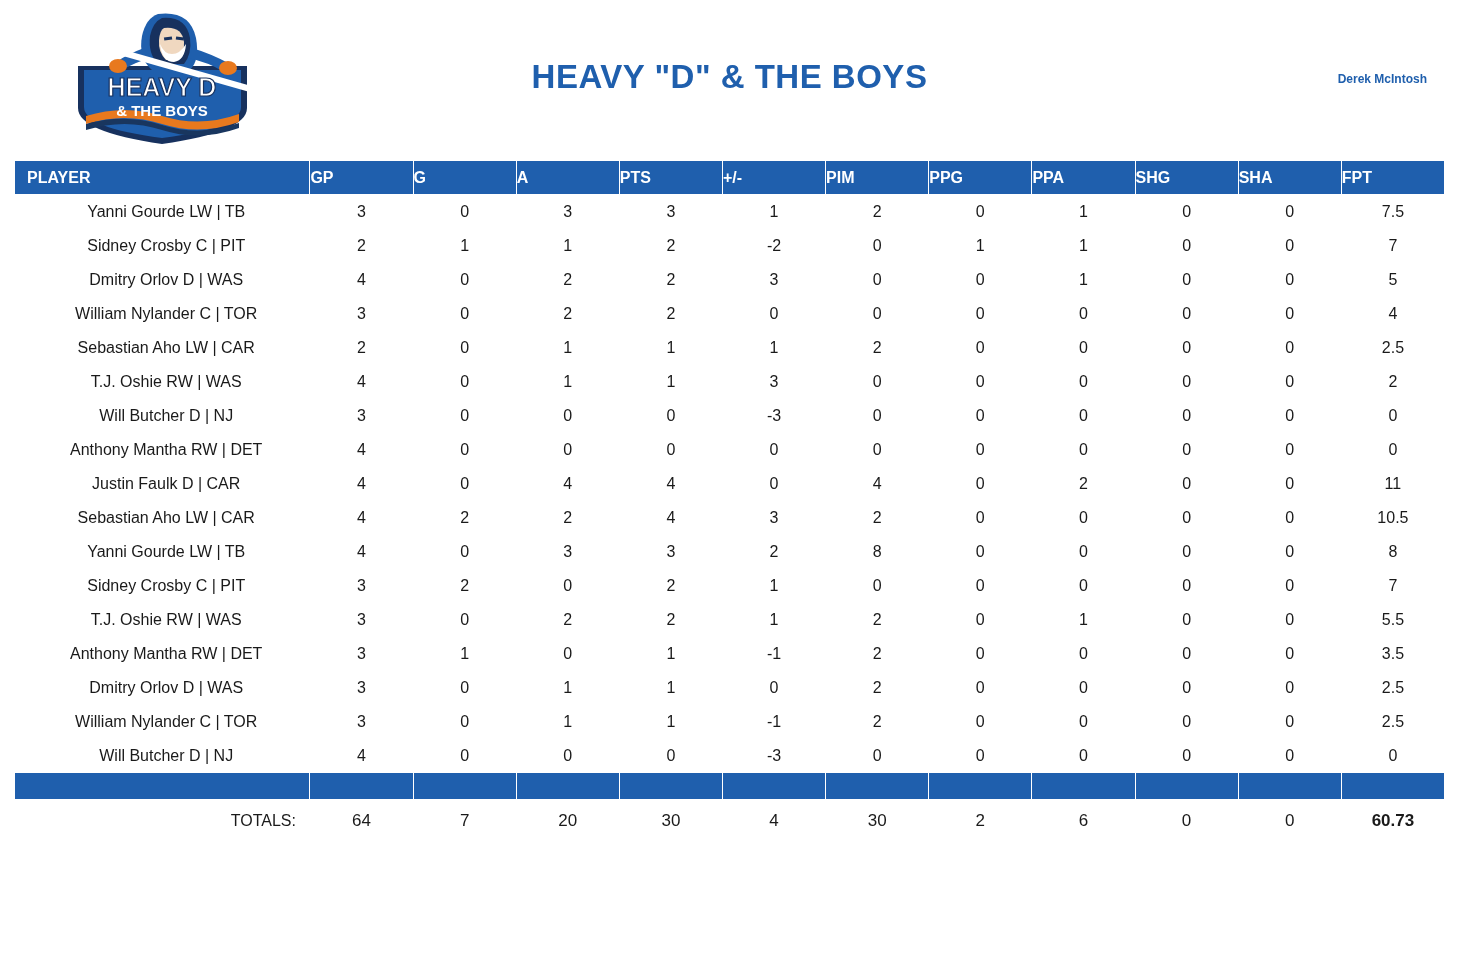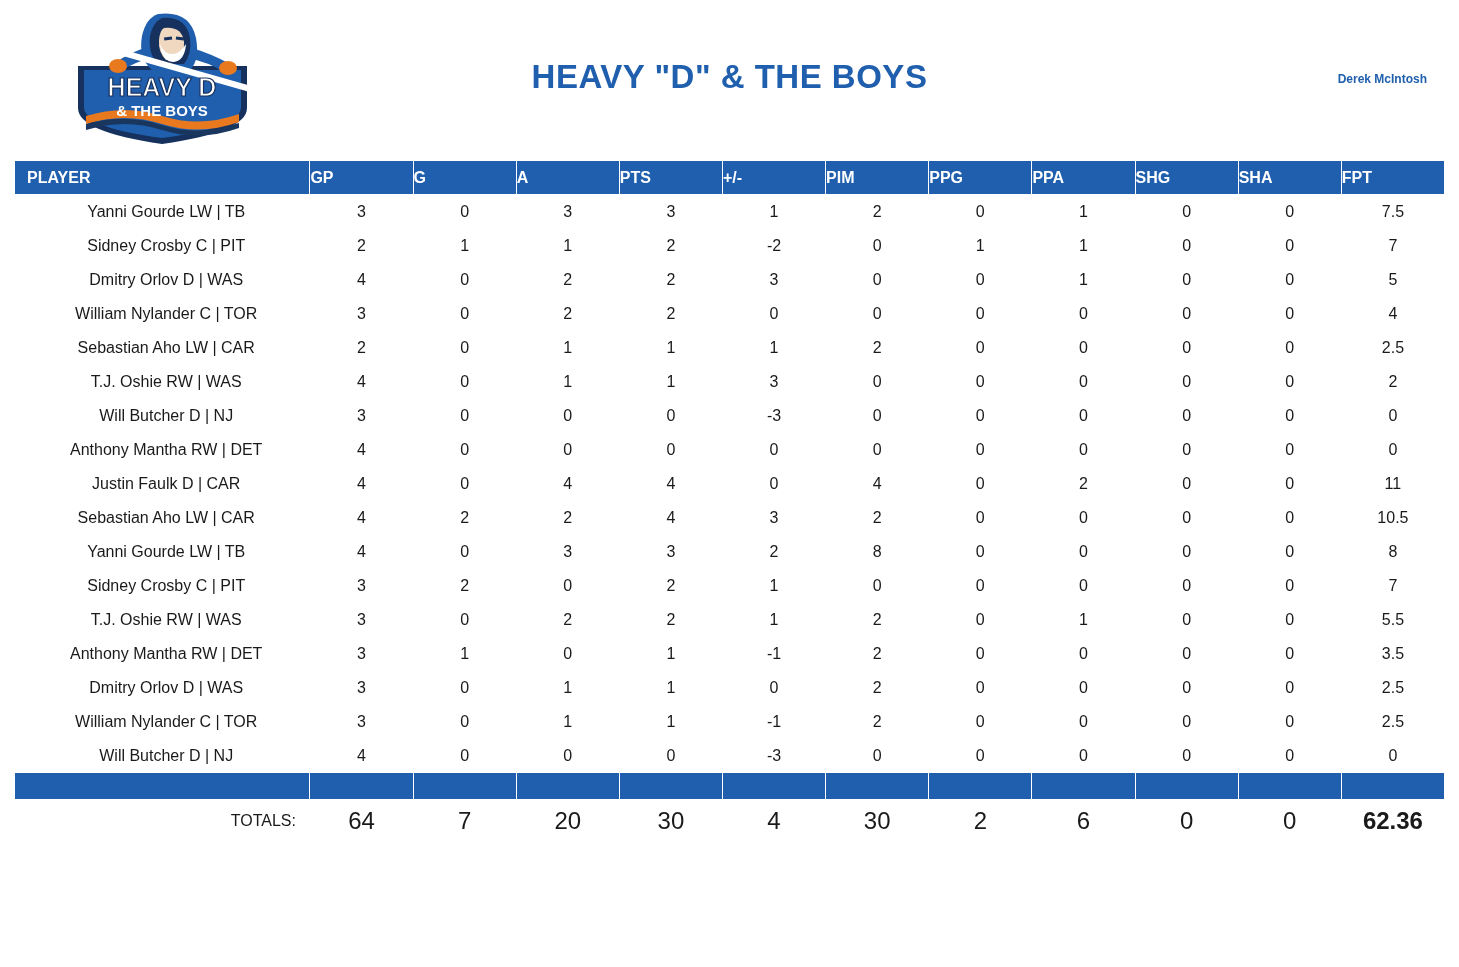--- a/index.html
+++ b/index.html
@@ -100,21 +100,21 @@
   }
   tbody tr.spacer td {
     background: #1F5FAD;
     height: 26px;
     border: 1px solid #ffffff;
   }
   tbody tr.totals td {
     background: #ffffff;
     border: none;
     height: 42px;
-    font-size: 24px;
+    font-size: 17px;
     text-align: center;
   }
   tbody tr.totals td.label {
     text-align: right;
     padding-right: 14px;
     font-size: 16px;
   }
   tbody tr.totals td.fpt {
     font-weight: bold;
   }
@@ -459,19 +459,19 @@
             <td>64</td>
             <td>7</td>
             <td>20</td>
             <td>30</td>
             <td>4</td>
             <td>30</td>
             <td>2</td>
             <td>6</td>
             <td>0</td>
             <td>0</td>
-            <td class="fpt">62.36</td>
+            <td class="fpt">60.73</td>
           </tr>
         </tbody>
     </table>
   </div>
 
 </div>
 
 </body></html>

